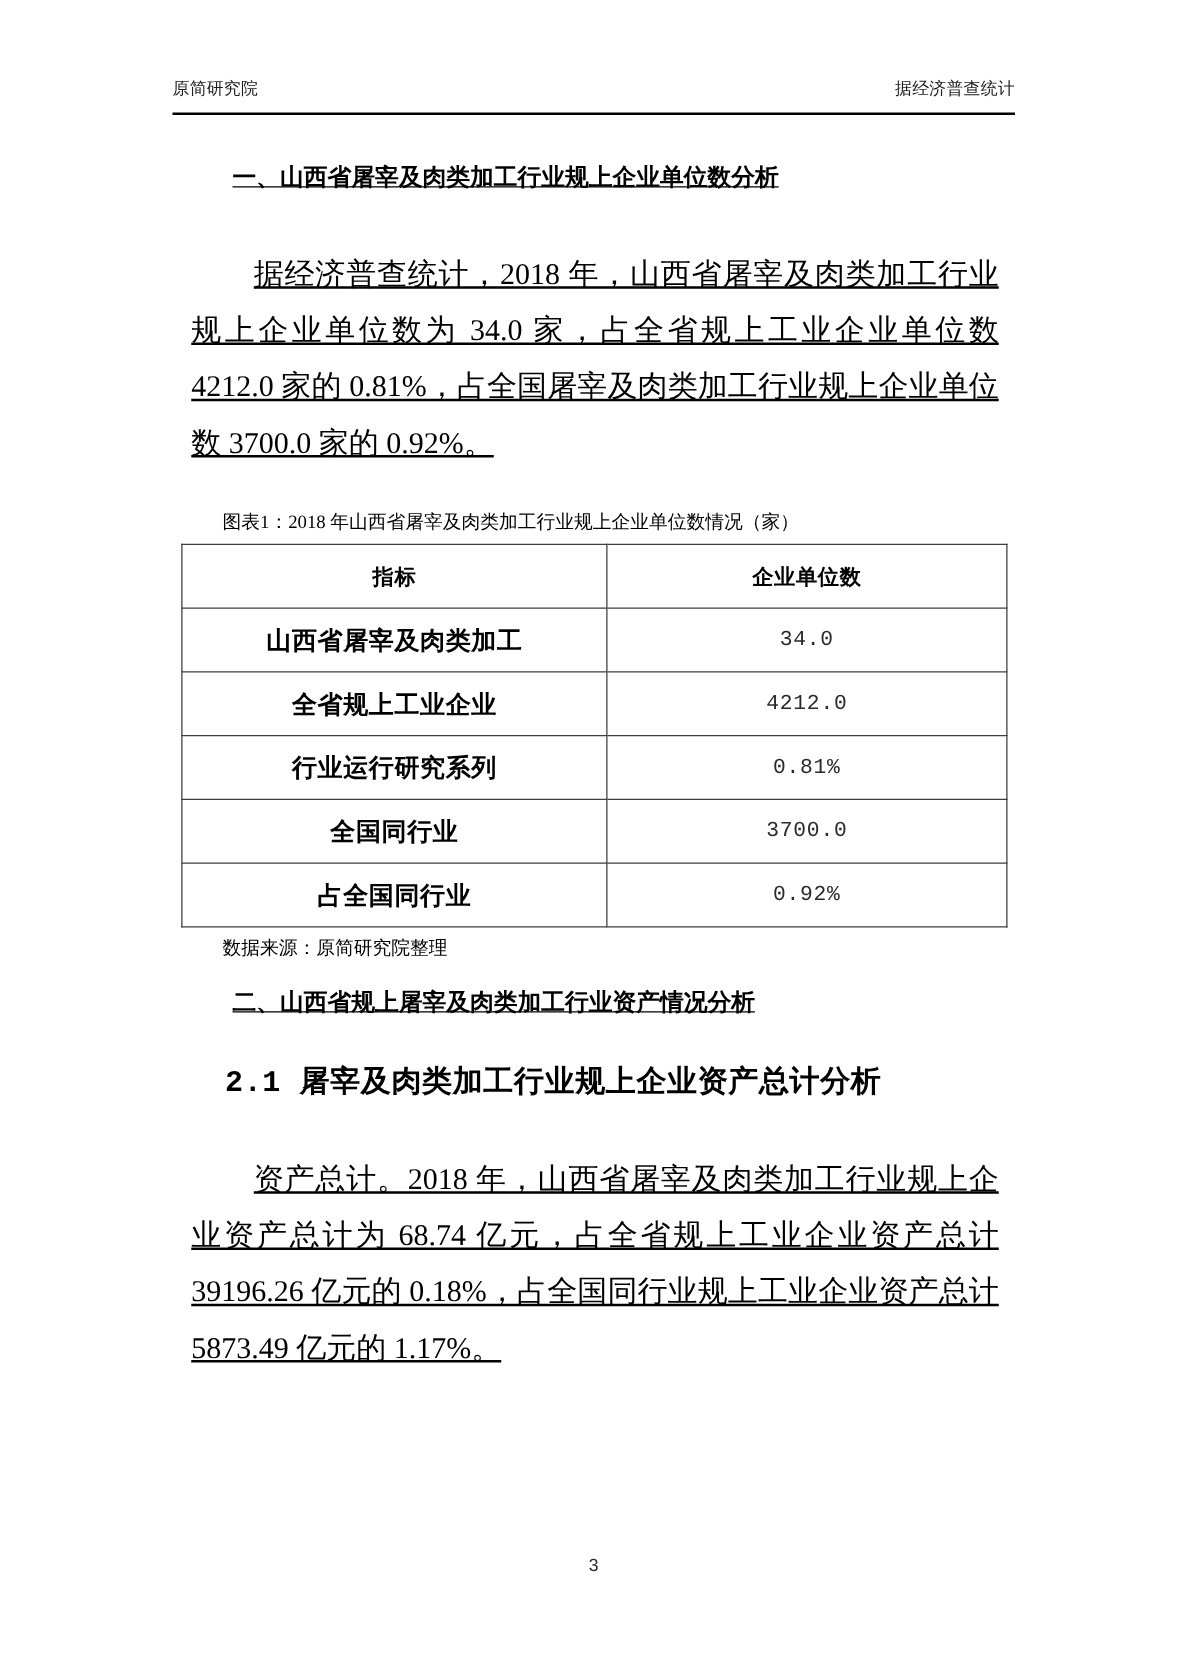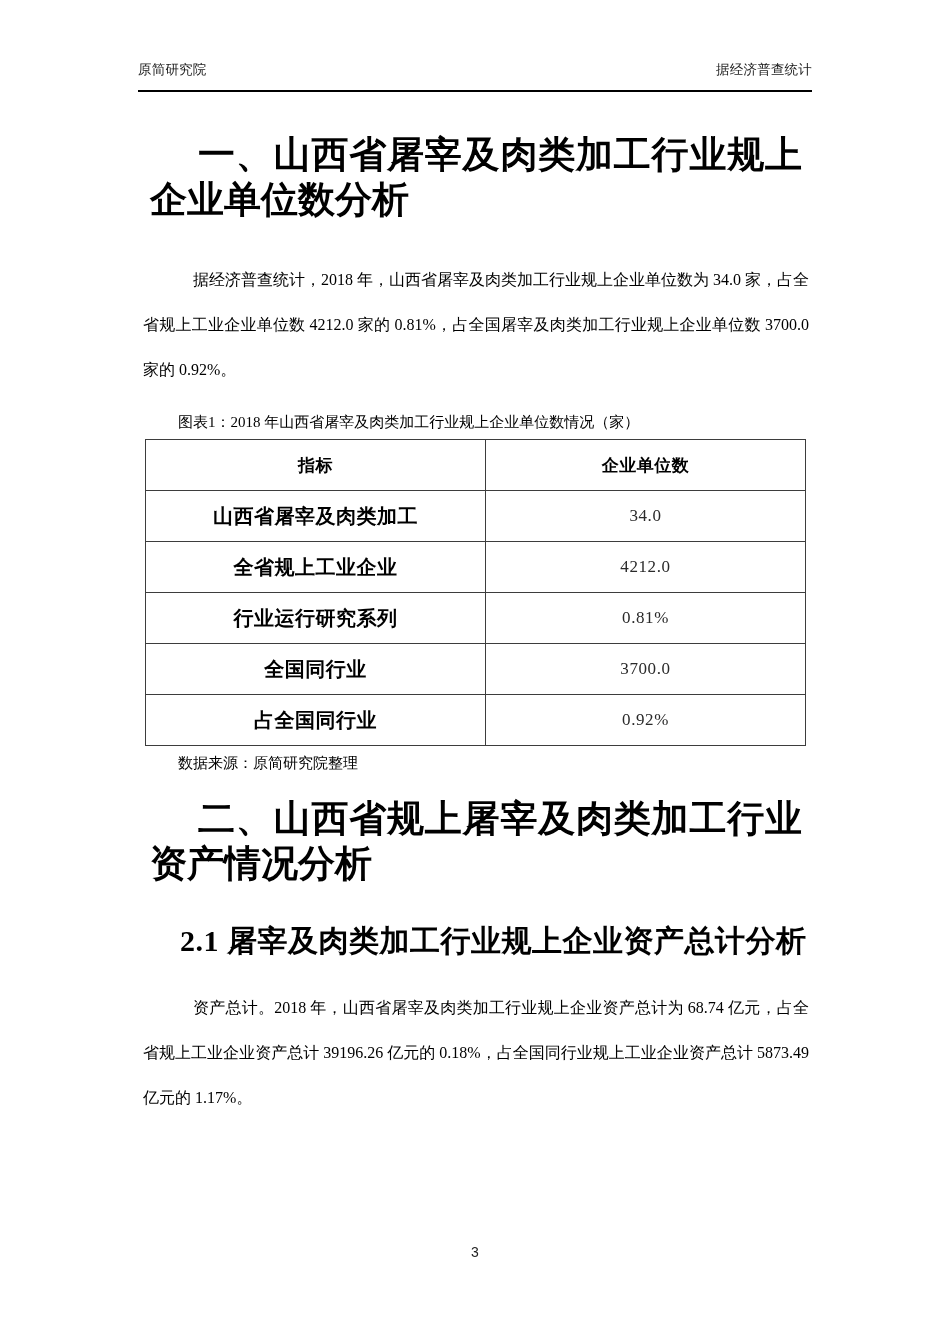--- a/index.html
+++ b/index.html
@@ -32,65 +32,67 @@
     width: 674px;
     height: 30px;
     display: flex;
     align-items: flex-start;
     justify-content: space-between;
     border-bottom: 2px solid #000;
     box-sizing: border-box;
     padding-bottom: 4px;
   }
   .running-header span {
-    font-family: Liberation Mono, monospace;
+    font-family: Liberation Sans, sans-serif;
     font-size: 13.5px;
     line-height: 18px;
     letter-spacing: 0.2px;
     color: #1a1a1a;
   }
 
   
   .content {
     position: absolute;
     left: 138px;
     top: 120px;
     width: 676px;
   }
 
   h1.doc-h1 {
     font-family: "Liberation Serif", "DejaVu Serif", serif;
     font-weight: bold;
-    font-size: 37px;
+    font-size: 19px;
     line-height: 45px;
-    margin: 12px;
+    margin: 0;
     text-indent: 48px;
     letter-spacing: 0px;
     text-align: justify;
     text-justify: inter-ideograph;
+    text-decoration: underline;
   }
 
   h2.doc-h2 {
-    font-family: Liberation Serif, serif;
-    font-weight: bold;
-    font-size: 30px;
+    font-family: Liberation Mono, monospace;
+    font-weight: bold;
+    font-size: 24px;
     line-height: 42px;
     margin: 0;
     text-indent: 42px;
     letter-spacing: 0.5px;
   }
 
   p.body-text {
-    font-size: 16px;
+    font-size: 24px;
     line-height: 45px;
-    margin: 5px;
+    margin: 15px;
     text-indent: 50px;
     text-align: justify;
     text-justify: inter-ideograph;
     letter-spacing: 0px;
+    text-decoration: underline;
   }
 
   .spacer-10 { height: 10px; }
   .spacer-14 { height: 14px; }
   .spacer-18 { height: 18px; }
   .spacer-22 { height: 22px; }
 
   .caption {
     font-size: 15px;
     line-height: 22px;
@@ -129,21 +131,21 @@
     font-size: 17px;
     letter-spacing: 0.5px;
   }
   td.label-cell {
     font-family: "Liberation Sans", "DejaVu Sans", sans-serif;
     font-weight: bold;
     font-size: 20px;
     letter-spacing: 0.5px;
   }
   td.value-cell {
-    font-family: Liberation Serif, serif;
+    font-family: Liberation Mono, monospace;
     font-size: 17px;
     color: #2a2a2a;
     letter-spacing: 0.6px;
   }
 
   
   .page-number {
     position: absolute;
     left: 0;
     top: 1244px;

